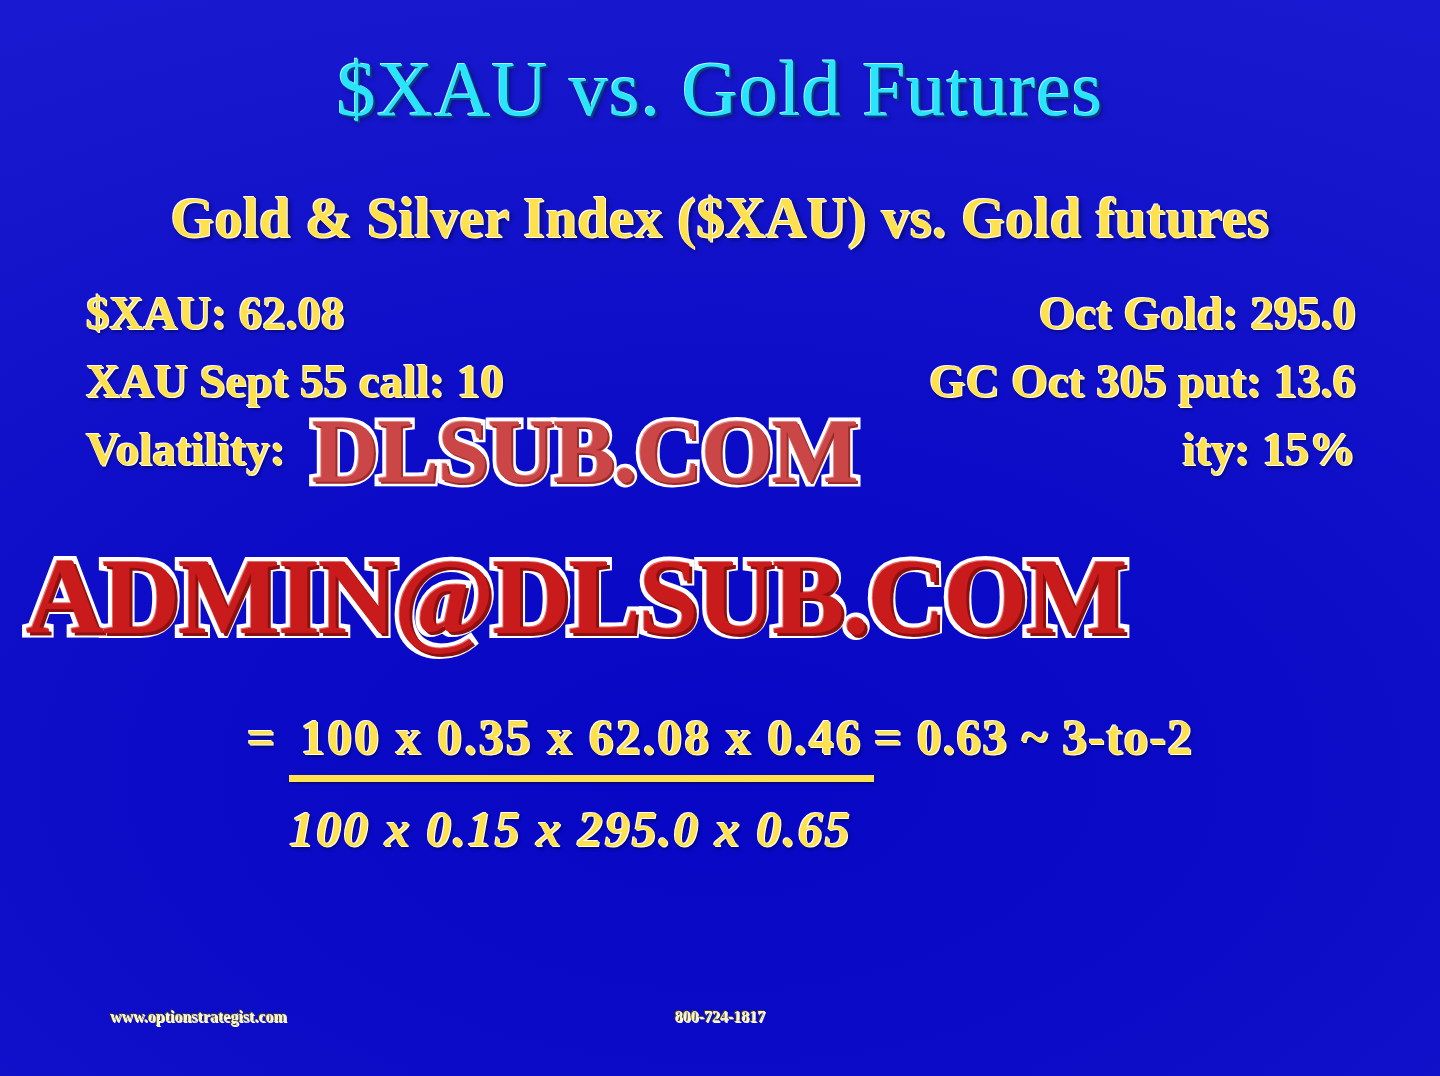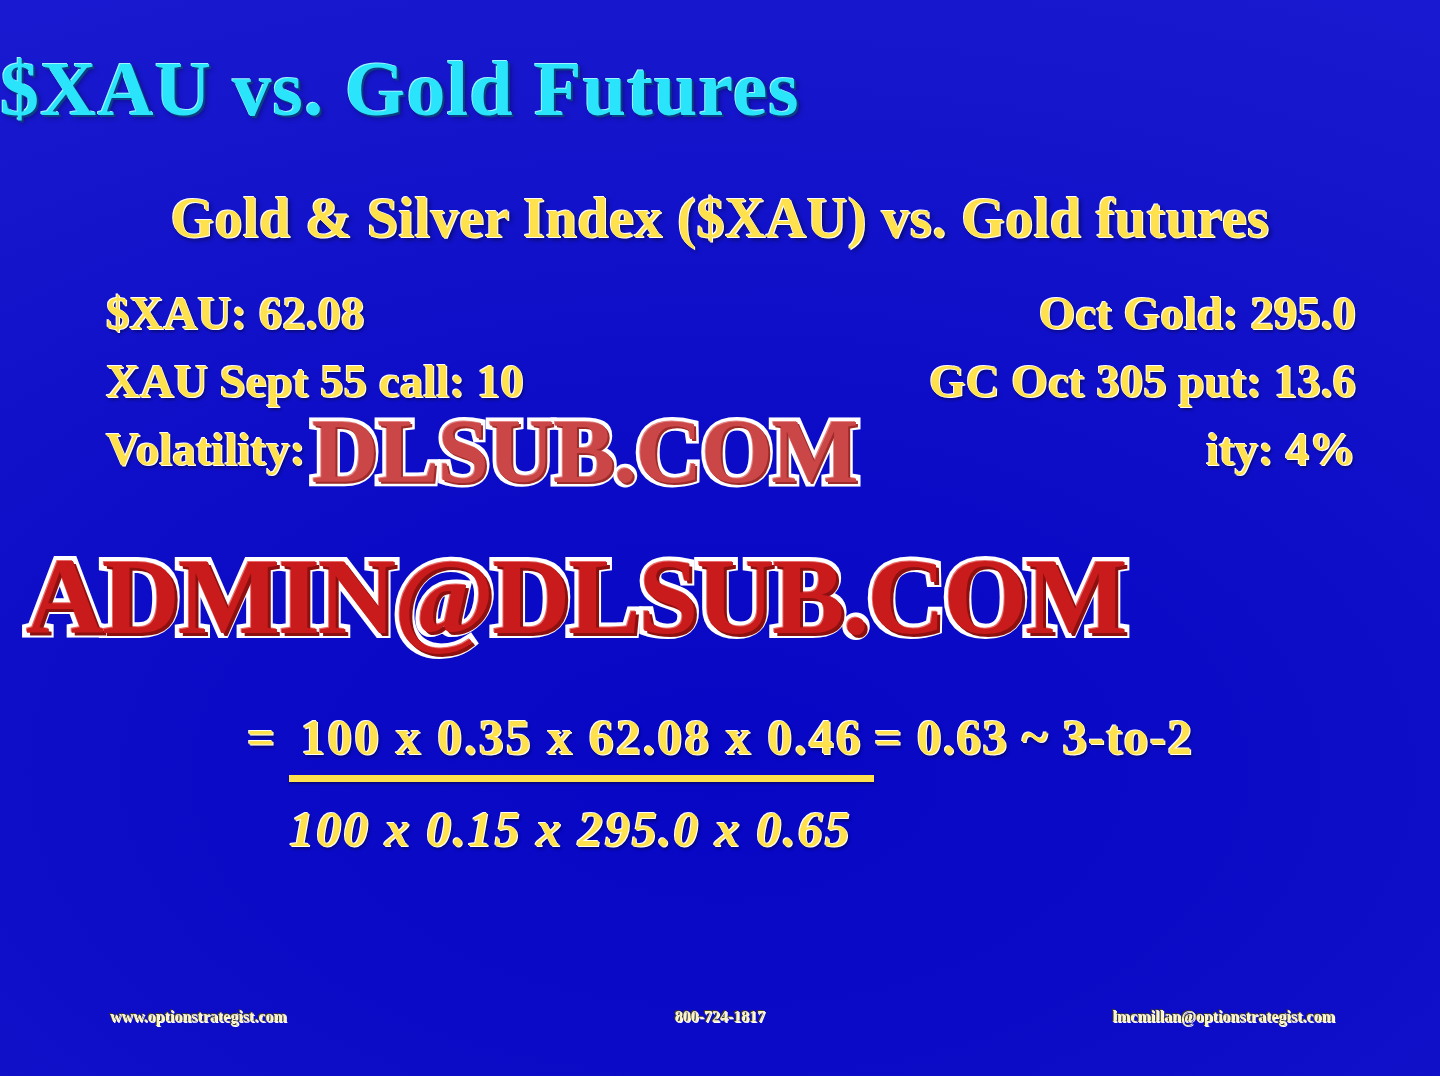--- a/index.html
+++ b/index.html
@@ -20,22 +20,23 @@
     background-image:
       radial-gradient(ellipse 110% 85% at 50% 72%, #0606c4 0%, #0d0dc8 42%, #1616cc 78%, #1a1ad2 100%);
   }
 
   
   .title {
     position: absolute;
     top: 44px;
     left: 0;
     width: 100%;
+    text-align: center;
     font-size: 78px;
-    font-weight: bold;
+    font-weight: normal;
     color: #2ae4fb;
     letter-spacing: 1px;
     text-shadow:
       2px 2px 0 #0b3f82,
       -1px -1px 0 #9ff6ff,
       3px 3px 5px rgba(0,0,0,0.35);
     white-space: nowrap;
   }
 
   .subtitle {
@@ -60,21 +61,20 @@
   .data-grid {
     position: absolute;
     top: 279px;
     left: 80px;
     width: 1280px;
   }
   .data-row {
     position: relative;
     height: 68px;
     line-height: 68px;
-    margin-left: 20px;
   }
   .cell {
     position: absolute;
     top: 0;
     font-size: 47px;
     font-weight: bold;
     color: #ffe14d;
     white-space: nowrap;
     text-shadow:
       -1px -1px 0 #ffffff,
@@ -227,21 +227,21 @@
       <span class="cell right">Oct Gold: 295.0</span>
     </div>
 
     <div class="data-row">
       <span class="cell left">XAU Sept 55 call: 10</span>
       <span class="cell right">GC Oct 305 put: 13.6</span>
     </div>
 
     <div class="data-row">
       <span class="cell left">Volatility:</span>
-      <span class="cell right">ity:  4%</span>
+      <span class="cell right">ity:  15%</span>
     </div>
 
   </div>
 
   <div class="formula">
     <div class="formula-line">
       <span class="eq-lead">=</span>
       <span class="fraction">
         <span class="numerator">100   x   0.35   x   62.08   x   0.46</span>
         <div class="frac-bar"></div>
@@ -253,16 +253,15 @@
 
   <div class="watermark wm-domain">DLSUB.COM</div>
   <div class="watermark wm-domain-fill">DLSUB.COM</div>
 
   <div class="watermark wm-email">ADMIN@DLSUB.COM</div>
   <div class="watermark wm-email-fill">ADMIN@DLSUB.COM</div>
 
   <div class="footer">
     <span class="footer-item footer-web">www.optionstrategist.com</span>
     <span class="footer-item footer-phone">800-724-1817</span>
-    <span class="footer-item footer-email">lmcmillan@optionstrategist.com</span>
   </div>
 
 </div>
 
 </body></html>

